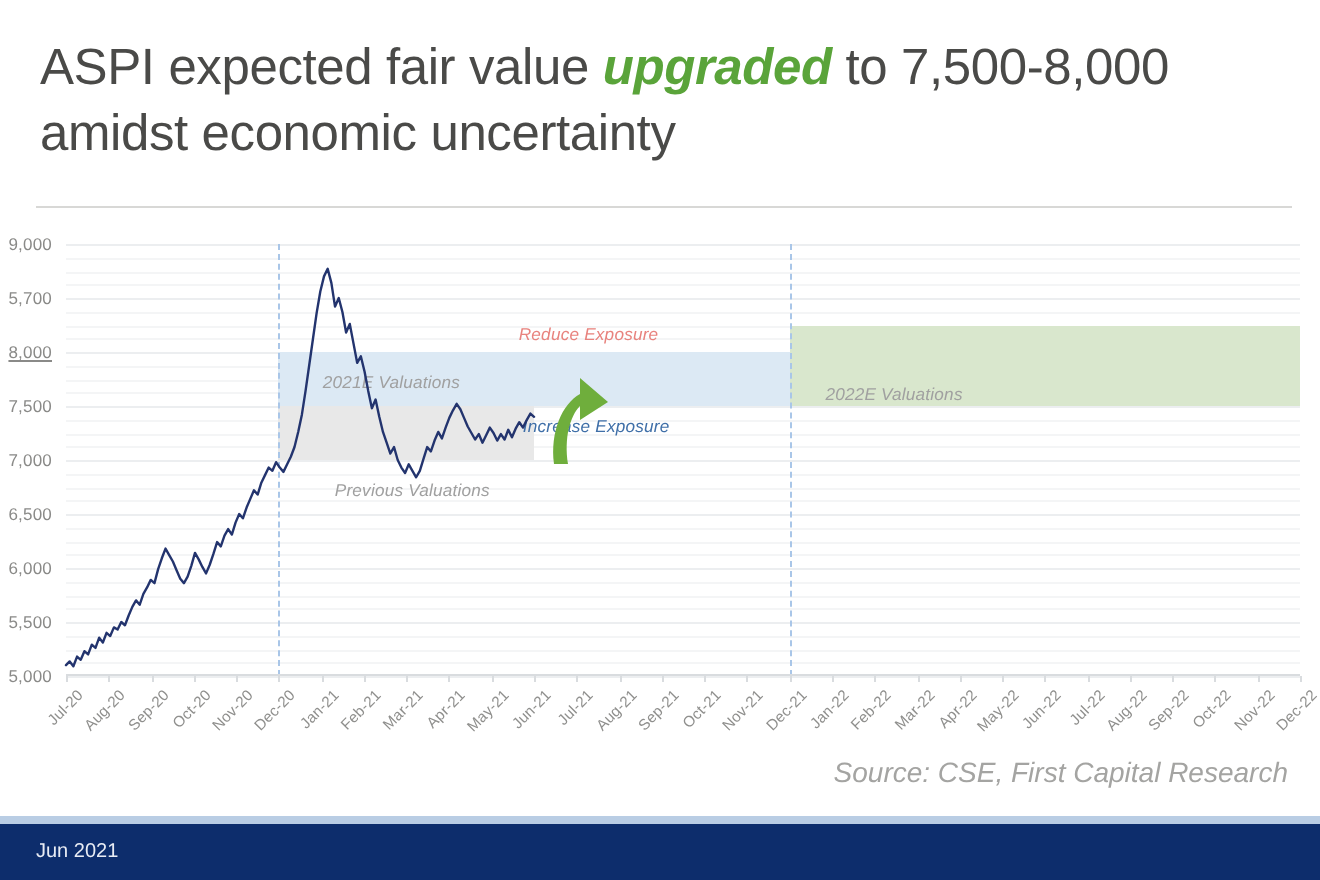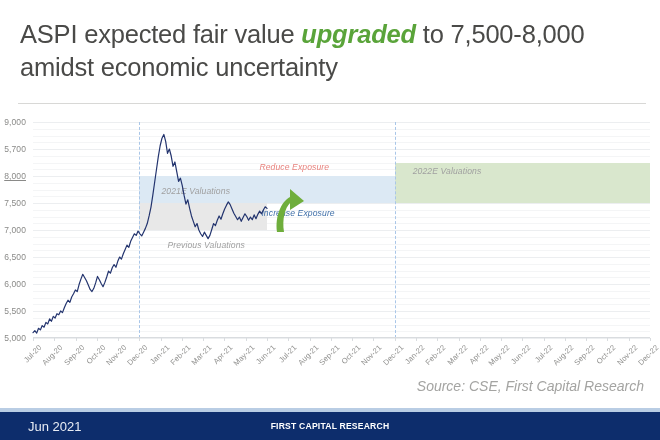--- a/index.html
+++ b/index.html
@@ -82,22 +82,22 @@
     font-size:14px;font-style:italic;color:#a4a4a2;white-space:nowrap;
   }
 
   
   .footer-top{position:absolute;left:0;top:408px;width:660px;height:4px;background:#b9cde4;}
   .footer{
     position:absolute;left:0;top:412px;width:660px;height:28px;
     background:#0d2d6c;
   }
   .footer-date{
-    position:absolute;left:28px;top:50%;transform:translateY(-50%);
-    font-size:13px;color:#e8ecf4;white-space:nowrap;
+    position:absolute;left:18px;top:50%;transform:translateY(-50%);
+    font-size:10px;color:#e8ecf4;white-space:nowrap;
   }
   .footer-brand{
     position:absolute;left:50%;top:50%;transform:translate(-50%,-50%);
     font-size:8.6px;font-weight:700;color:#ffffff;
     letter-spacing:.2px;white-space:nowrap;
   }
 </style>
 </head>
 <body>
 
@@ -151,21 +151,21 @@
           <div class="band band-prev" style="left: 106.379px; width: 127.655px; top: 81px; height: 27px; background: rgb(232, 232, 232);"></div>
           <div class="band band-2022" style="left: 361.69px; width: 255.31px; top: 40.5px; height: 40.5px; background: rgb(217, 231, 205);"></div>
         </div>
       <div id="vlines">
           <div class="vdash" style="left: 106.379px;"></div>
           <div class="vdash" style="left: 361.69px;"></div>
         </div>
 
       <div class="band-label" id="lbl2021" style="left: 128.379px; top: 64px;">2021E Valuations</div>
       <div class="band-label" id="lblprev" style="left: 134.379px; top: 118px;">Previous Valuations</div>
-      <div class="band-label" id="lbl2022" style="left: 379.69px; top: 44px;">2022E Valuations</div>
+      <div class="band-label" id="lbl2022" style="left: 379.69px; top: 70px;">2022E Valuations</div>
 
       <div class="ann reduce" id="annRedL" style="left: 226.379px; top: 40px;">Reduce  Exposure</div>
       <div class="ann increase" id="annIncL" style="left: 228.379px; top: 86px;">Increase  Exposure</div>
 
       <svg class="series" id="seriesSvg" preserveAspectRatio="none" viewBox="0 0 617 216">
           <polyline points="0.00,210.60 1.84,208.71 3.69,211.14 5.53,206.28 7.37,207.90 9.21,203.58 11.06,205.20 12.90,200.34 14.74,201.96 16.59,196.83 18.43,199.26 20.27,194.40 22.11,196.02 23.96,191.70 25.80,192.78 27.64,189.00 29.48,190.62 31.33,185.76 33.17,181.44 35.01,178.20 36.86,180.36 38.70,174.96 40.54,171.72 42.38,167.94 44.23,169.56 46.07,162.54 47.91,157.14 49.76,152.28 51.60,155.52 53.44,158.76 55.28,163.08 57.13,167.40 58.97,169.56 60.81,166.32 62.65,160.92 64.50,154.44 66.34,157.68 68.18,161.46 70.03,164.70 71.87,160.38 73.71,154.98 75.55,149.04 77.40,151.20 79.24,145.80 81.08,142.56 82.93,145.26 84.77,139.32 86.61,135.00 88.45,137.16 90.30,131.76 92.14,127.44 93.98,123.12 95.83,125.28 97.67,119.34 99.51,115.56 101.35,111.78 103.20,113.40 105.04,109.08 106.88,111.78 108.72,113.94 110.57,110.16 112.41,106.38 114.25,101.52 116.10,93.96 117.94,85.32 119.78,73.44 121.62,60.48 123.47,47.52 125.31,34.56 127.15,23.76 129.00,16.20 130.84,12.42 132.68,19.44 134.52,31.32 136.37,27.00 138.21,34.02 140.05,44.28 141.89,39.96 143.74,49.68 145.58,59.40 147.42,56.16 149.27,63.72 151.11,73.44 152.95,82.08 154.79,77.76 156.64,86.40 158.48,93.96 160.32,99.36 162.17,104.76 164.01,101.52 165.85,108.00 167.69,111.78 169.54,114.48 171.38,110.16 173.22,113.40 175.07,116.64 176.91,113.40 178.75,107.46 180.59,101.52 182.44,103.68 184.28,98.28 186.12,93.96 187.96,97.20 189.81,91.80 191.65,86.94 193.49,83.16 195.34,79.92 197.18,82.62 199.02,86.94 200.86,91.26 202.71,94.50 204.55,97.74 206.39,95.04 208.24,99.36 210.08,95.58 211.92,91.80 213.76,94.50 215.61,98.28 217.45,95.04 219.29,97.74 221.13,92.88 222.98,96.66 224.82,92.34 226.66,89.10 228.51,91.80 230.35,88.02 232.19,84.78 234.03,86.40" fill="none" stroke="#23346e" stroke-width="1.2" stroke-linejoin="round" stroke-linecap="round"></polyline>
         </svg>
 
       <div id="yaxis">
           <div class="ylab" style="top: 216px;">5,000</div>
@@ -248,15 +248,14 @@
         <path d="M4 44 C2 28, 8 14, 17 9 L17 1 L31 13 L17 22 L17 15 C12 20, 9 31, 11 44 Z" fill="#6fae3c"></path>
       </svg>
     </div>
   </div>
 
   <div class="source">Source: CSE, First Capital Research</div>
 
   <div class="footer-top"></div>
   <div class="footer">
     <div class="footer-date">Jun 2021</div>
-    <div class="footer-brand">FIRST CAPITAL RESEARCH</div>
   </div>
 </div>
 
 </body></html>

